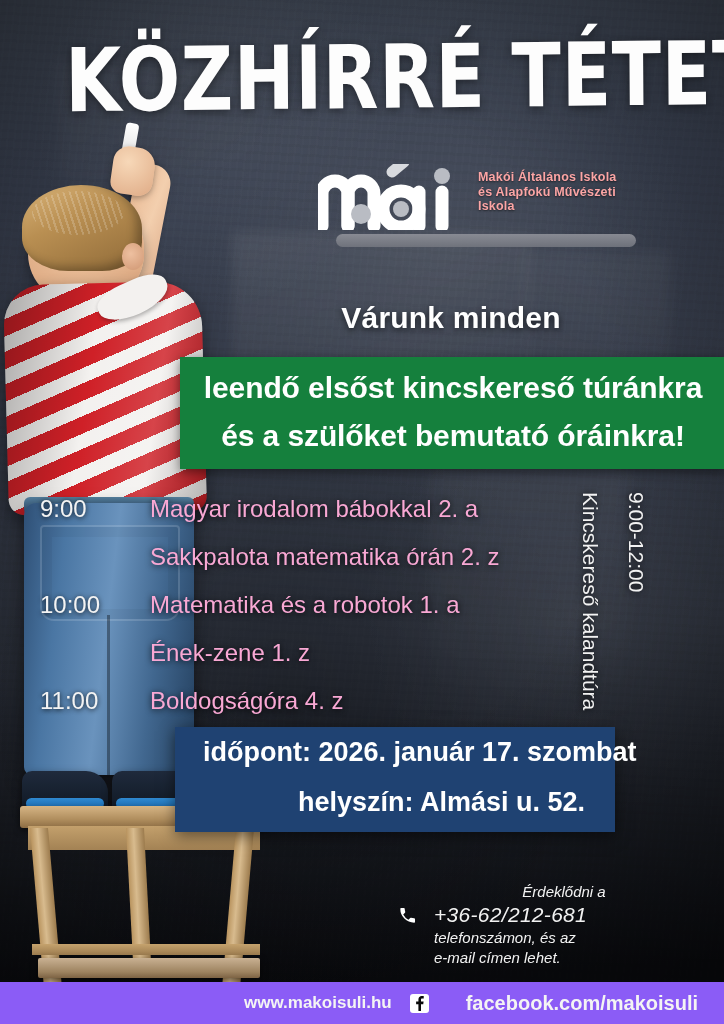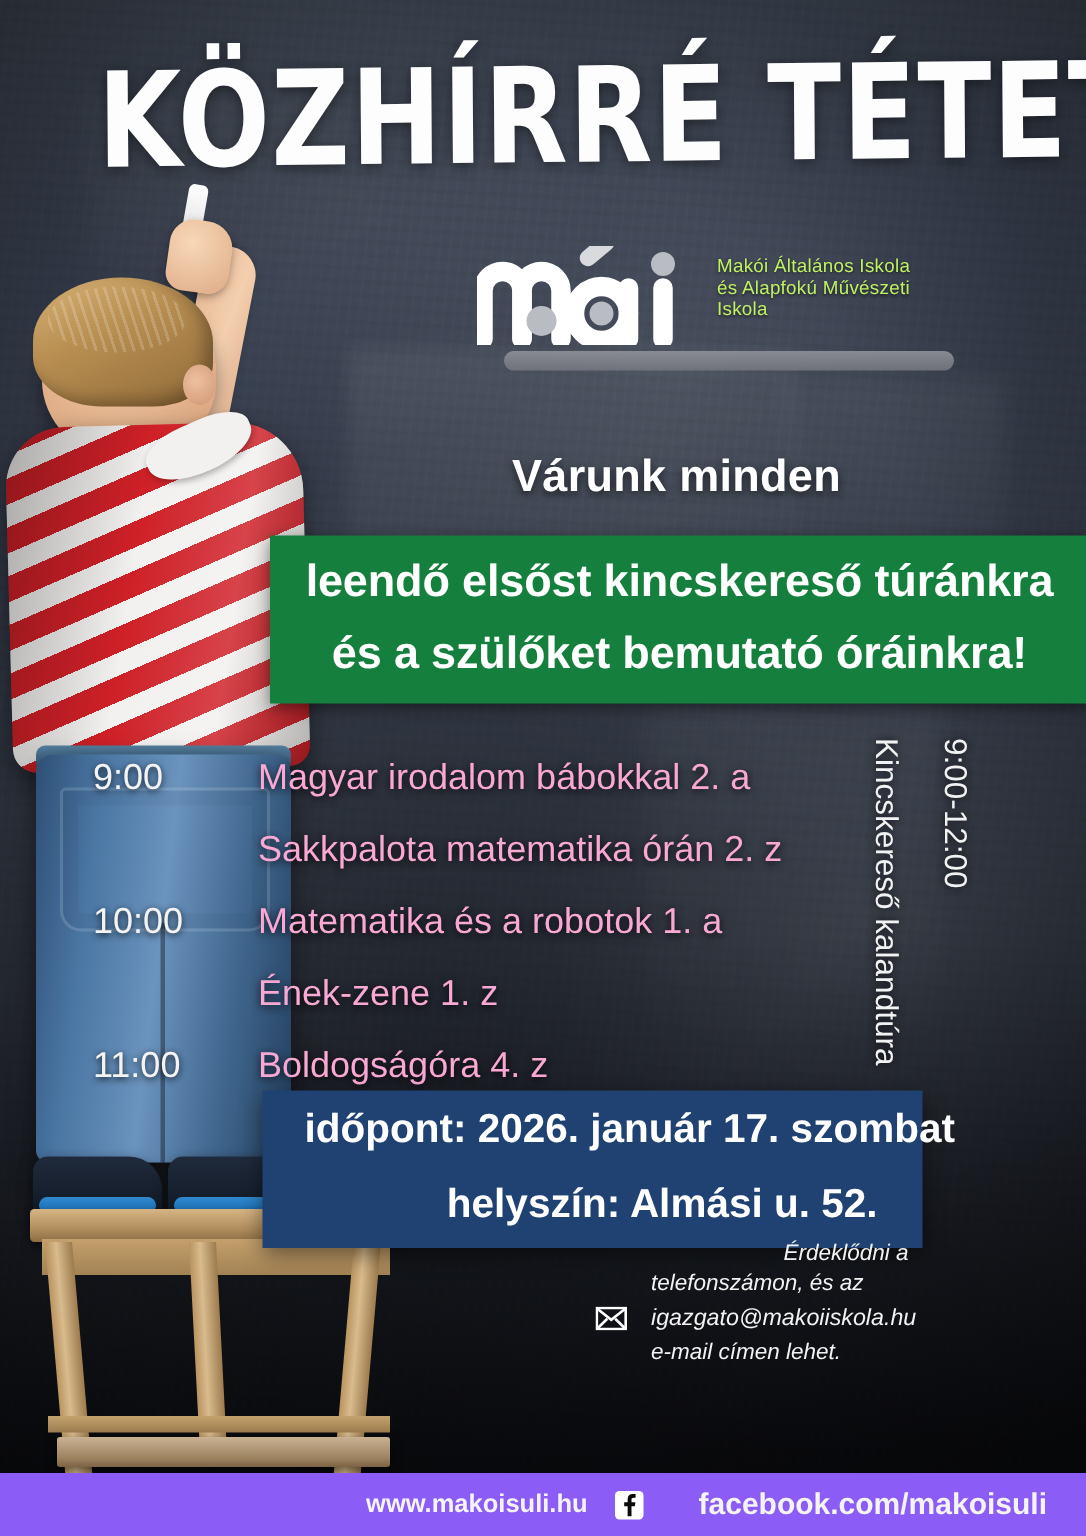--- a/index.html
+++ b/index.html
@@ -63,21 +63,21 @@
     text-shadow:0 2px 10px rgba(0,0,0,.45);
     white-space:nowrap;
   }
 
   
   .logo-wrap{position:absolute;left:318px;top:158px;width:330px;height:92px;}
   .logo-mark{position:absolute;left:0;top:6px;width:150px;height:66px;}
   .logo-mark svg{display:block;}
   .logo-text{
     position:absolute;left:160px;top:12px;width:172px;
-    color:#bef264;font-weight:400;font-size:12.5px;line-height:14.5px;
+    color:#fca5a5;font-weight:700;font-size:12.5px;line-height:14.5px;
     letter-spacing:.2px;
     text-shadow:0 1px 2px rgba(0,0,0,.55);
   }
   .logo-bar{
     position:absolute;left:18px;top:76px;width:300px;height:13px;
     background:linear-gradient(180deg,#8e9098,#72757e);
     border-radius:7px;opacity:.92;
   }
 
   
@@ -223,21 +223,21 @@
     box-shadow:0 3px 10px rgba(0,0,0,.45);
   }
   .red-banner .line{
     color:#ffffff;font-weight:700;font-size:30px;line-height:48px;
     text-align:center;white-space:nowrap;letter-spacing:-.1px;
   }
   .red-banner .line.l2{text-align:center;}
 
   
   .schedule{position:absolute;left:40px;top:495px;width:520px;}
-  .srow{display:flex;align-items:center;height:48px;margin-left:22px;}
+  .srow{display:flex;align-items:flex-start;height:48px;}
   .stime{
     width:110px;flex:0 0 110px;
     color:#f3f3f3;font-size:24px;font-weight:400;
     text-shadow:0 1px 5px rgba(0,0,0,.85);
   }
   .stitle{
     color:#f9a8d4;font-size:24px;font-weight:400;
     text-shadow:0 1px 6px rgba(0,0,0,.85);
     white-space:nowrap;
   }
@@ -262,21 +262,21 @@
   }
   .blue-box .bline{
     color:#ffffff;font-weight:700;font-size:27px;line-height:50px;
     white-space:nowrap;
   }
   .blue-box .bline.l1{padding-left:28px;text-align:left;}
   .blue-box .bline.l2{padding-right:30px;text-align:right;}
 
   
   .contact{
-    position:absolute;left:392px;top:826px;width:300px;
+    position:absolute;left:392px;top:882px;width:300px;
     font-style:italic;color:#f2f2f2;
     text-align:left;
   }
   .contact .c-head{
     font-size:15px;line-height:20px;font-weight:400;
     text-align:center;padding-left:44px;
   }
   .contact .c-row{display:flex;align-items:center;gap:12px;height:26px;}
   .contact .c-ico{width:30px;flex:0 0 30px;display:flex;align-items:center;justify-content:center;}
   .contact .c-ico svg{display:block;fill:#ffffff;}
@@ -400,31 +400,29 @@
   <div class="vtext kaland">Kincskereső kalandtúra</div>
   <div class="vtext hours">9:00-12:00</div>
 
   <div class="blue-box">
     <div class="bline l1">időpont: 2026. január 17. szombat</div>
     <div class="bline l2">helyszín: Almási u. 52.</div>
   </div>
 
   <div class="contact">
     <div class="c-head">Érdeklődni a</div>
-    <div class="c-sub">telefonszámon, és az</div>
     <div class="c-row">
       <div class="c-ico">
-        <svg width="21" height="16" viewBox="0 0 24 18" aria-hidden="true">
-          <path d="M1 1h22v16H1z" fill="none" stroke="#ffffff" stroke-width="2"></path>
-          <path d="M1.6 1.8 12 10 22.4 1.8" fill="none" stroke="#ffffff" stroke-width="2"></path>
-          <path d="M1.6 16.4 9 9.2M22.4 16.4 15 9.2" fill="none" stroke="#ffffff" stroke-width="2"></path>
+        <svg width="19" height="19" viewBox="0 0 24 24" aria-hidden="true">
+          <path d="M6.6 10.8a15.1 15.1 0 0 0 6.6 6.6l2.2-2.2a1.1 1.1 0 0 1 1.1-.27 12.4 12.4 0 0 0 3.9.62 1.1 1.1 0 0 1 1.1 1.1V20a1.1 1.1 0 0 1-1.1 1.1A17.6 17.6 0 0 1 2.9 3.5 1.1 1.1 0 0 1 4 2.4h3.4a1.1 1.1 0 0 1 1.1 1.1c0 1.36.22 2.68.62 3.9a1.1 1.1 0 0 1-.28 1.12z"></path>
         </svg>
       </div>
-      <div class="c-mail">igazgato@makoiiskola.hu</div>
-    </div>
+      <div class="c-phone">+36-62/212-681</div>
+    </div>
+    <div class="c-sub">telefonszámon, és az</div>
     <div class="c-sub">e-mail címen lehet.</div>
   </div>
 
   <div class="footer">
     <div class="f-web">www.makoisuli.hu</div>
     <div class="f-fb">
       <div class="fb-badge">
         <svg width="11" height="15" viewBox="0 0 10 16" aria-hidden="true">
           <path d="M6.6 16V8.7h2.4l.36-2.9H6.6V4c0-.84.22-1.4 1.4-1.4h1.5V0C9.24 0 8.35 0 7.36 0 5.27 0 3.85 1.3 3.85 3.66v2.15H1.4v2.9h2.45V16z"></path>
         </svg>

